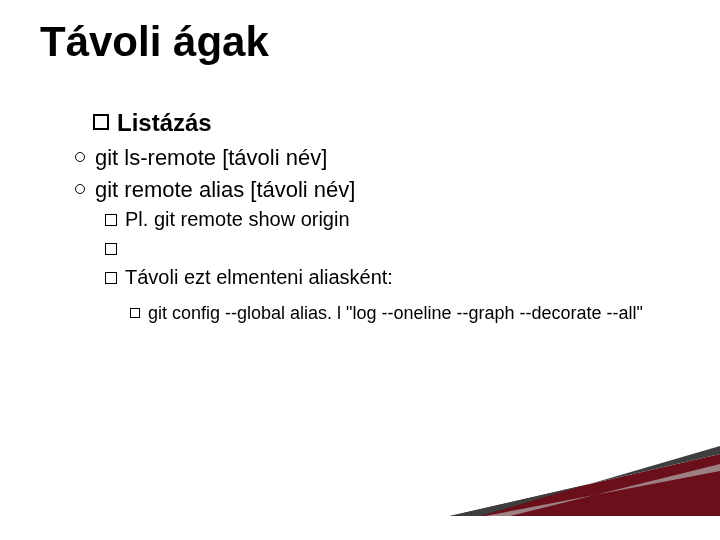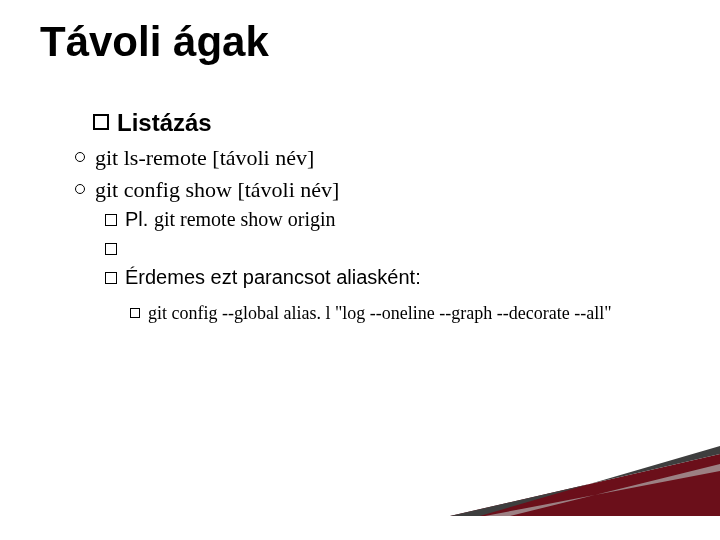--- a/index.html
+++ b/index.html
@@ -83,21 +83,21 @@
     margin: 12px 0 4px 85px;
     font-size: 18px;
     font-weight: 400;
     padding-left: 20px;
     text-indent: -20px;
   }
   .lvl4 .bullet-sq.tiny {
     text-indent: 0;
   }
   .mono {
-    font-family: Liberation Serif, serif;
+    font-family: Liberation Sans, sans-serif;
   }
   .wedge {
     position: absolute;
     bottom: 0;
     right: 0;
     width: 270px;
     height: 70px;
     overflow: hidden;
     pointer-events: none;
   }
@@ -118,34 +118,34 @@
 
     <div class="lvl1">
       <span class="bullet-sq"></span><span>Listázás</span>
     </div>
 
     <div class="lvl2">
       <span class="ring"></span><span class="mono">git ls-remote [távoli név]</span>
     </div>
 
     <div class="lvl2">
-      <span class="ring"></span><span class="mono">git config show [távoli név]</span>
+      <span class="ring"></span><span class="mono">git remote alias [távoli név]</span>
     </div>
 
     <div class="lvl3">
       <span class="bullet-sq small"></span><span>Pl. </span><span class="mono">git remote show origin</span>
     </div>
 
 
     <div class="lvl3">
       <span class="bullet-sq small"></span>
     </div>
 
     <div class="lvl3">
-      <span class="bullet-sq small"></span><span>Érdemes ezt parancsot aliasként:</span>
+      <span class="bullet-sq small"></span><span>Távoli ezt elmenteni aliasként:</span>
     </div>
 
     <div class="lvl4">
       <span class="bullet-sq tiny"></span><span class="mono">git config --global alias. l "log --oneline --graph --decorate --all"</span>
     </div>
 
 
   </div>
 
   <div class="wedge">

